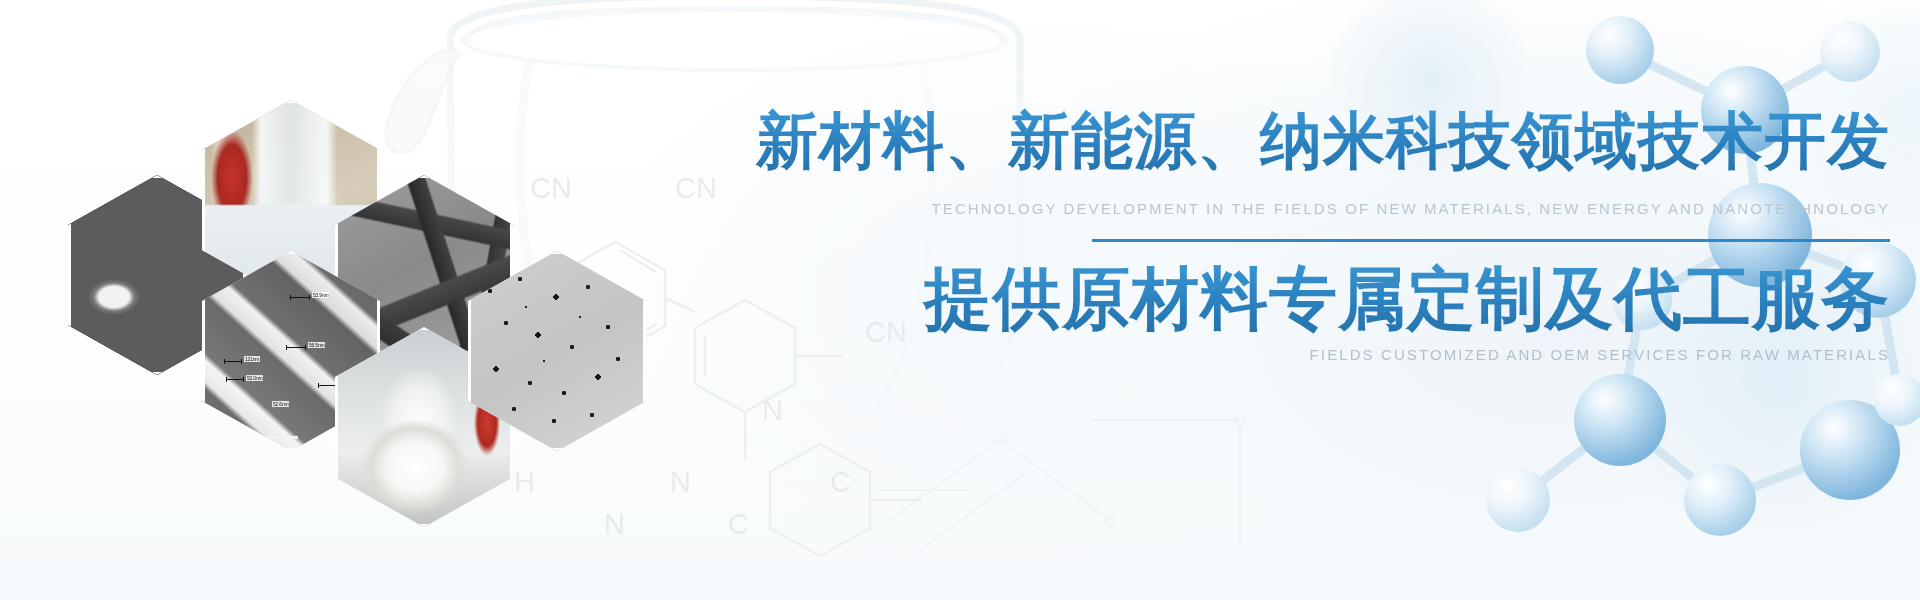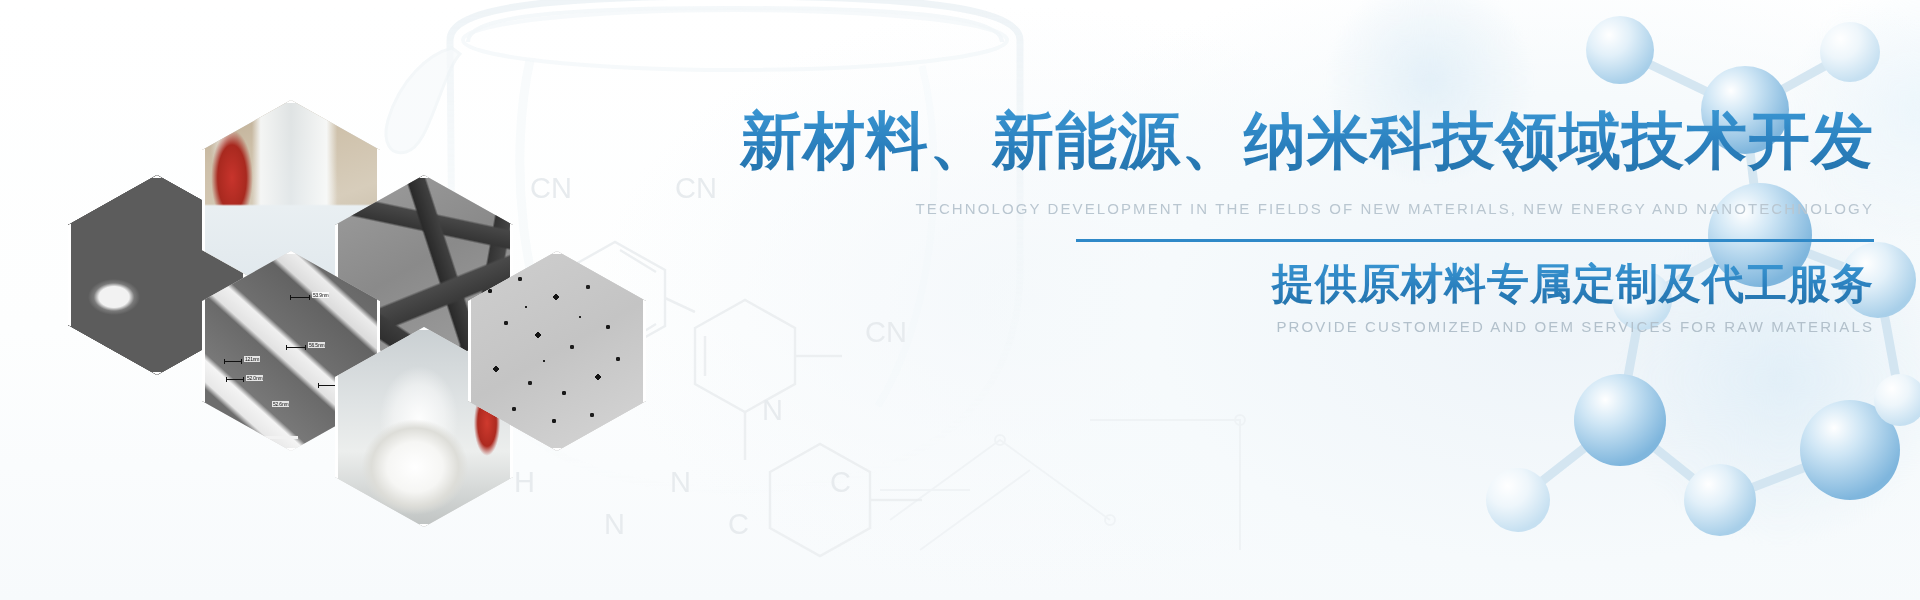--- a/index.html
+++ b/index.html
@@ -182,21 +182,21 @@
   .hex::after {
     content: "";
     position: absolute; inset: 0;
     box-shadow: inset 0 0 0 3px #ffffff;
     clip-path: polygon(50% 0%, 100% 25%, 100% 75%, 50% 100%, 0% 75%, 0% 25%);
   }
 
   
   .text-block {
     position: absolute;
-    left: 624px; top: 108px;
+    left: 640px; top: 108px;
     width: 1250px;
     text-align: right;
   }
 
   .headline {
     font-family: "Liberation Sans", "DejaVu Sans", sans-serif;
     font-weight: bold;
     font-size: 62px;
     line-height: 1.06;
     letter-spacing: 1px;
@@ -218,21 +218,21 @@
 
   .sub-1 { margin-top: 26px; }
   .sub-2 { margin-top: 12px; color: #b2c0cb; letter-spacing: 2.1px; }
 
   .divider {
     margin: 22px 0 20px auto;
     width: 798px; height: 3px;
     background: linear-gradient(90deg, #2f89c8 0%, #2f89c8 100%);
   }
 
-  .headline-2 { font-size: 42px; }
+  .headline-2 { font-size: 68px; }
 </style>
 </head>
 <body>
 
 <div id="banner">
 
   <div class="bg-layer">
 
     <div class="lab-wash"></div>
 
@@ -394,16 +394,16 @@
     <div class="hex hex-6">
       <div class="inner"></div>
     </div>
   </div>
 
   <div class="text-block">
     <div class="headline">新材料、新能源、纳米科技领域技术开发</div>
     <div class="subline sub-1">TECHNOLOGY DEVELOPMENT IN THE FIELDS OF NEW MATERIALS, NEW ENERGY AND NANOTECHNOLOGY</div>
     <div class="divider"></div>
     <div class="headline headline-2">提供原材料专属定制及代工服务</div>
-    <div class="subline sub-2">PROVIDE CUSTOMIZED AND OEM SERVICES FOR RAW MATERIALS</div>
+    <div class="subline sub-2">FIELDS CUSTOMIZED AND OEM SERVICES FOR RAW MATERIALS</div>
   </div>
 
 </div>
 
 </body></html>

